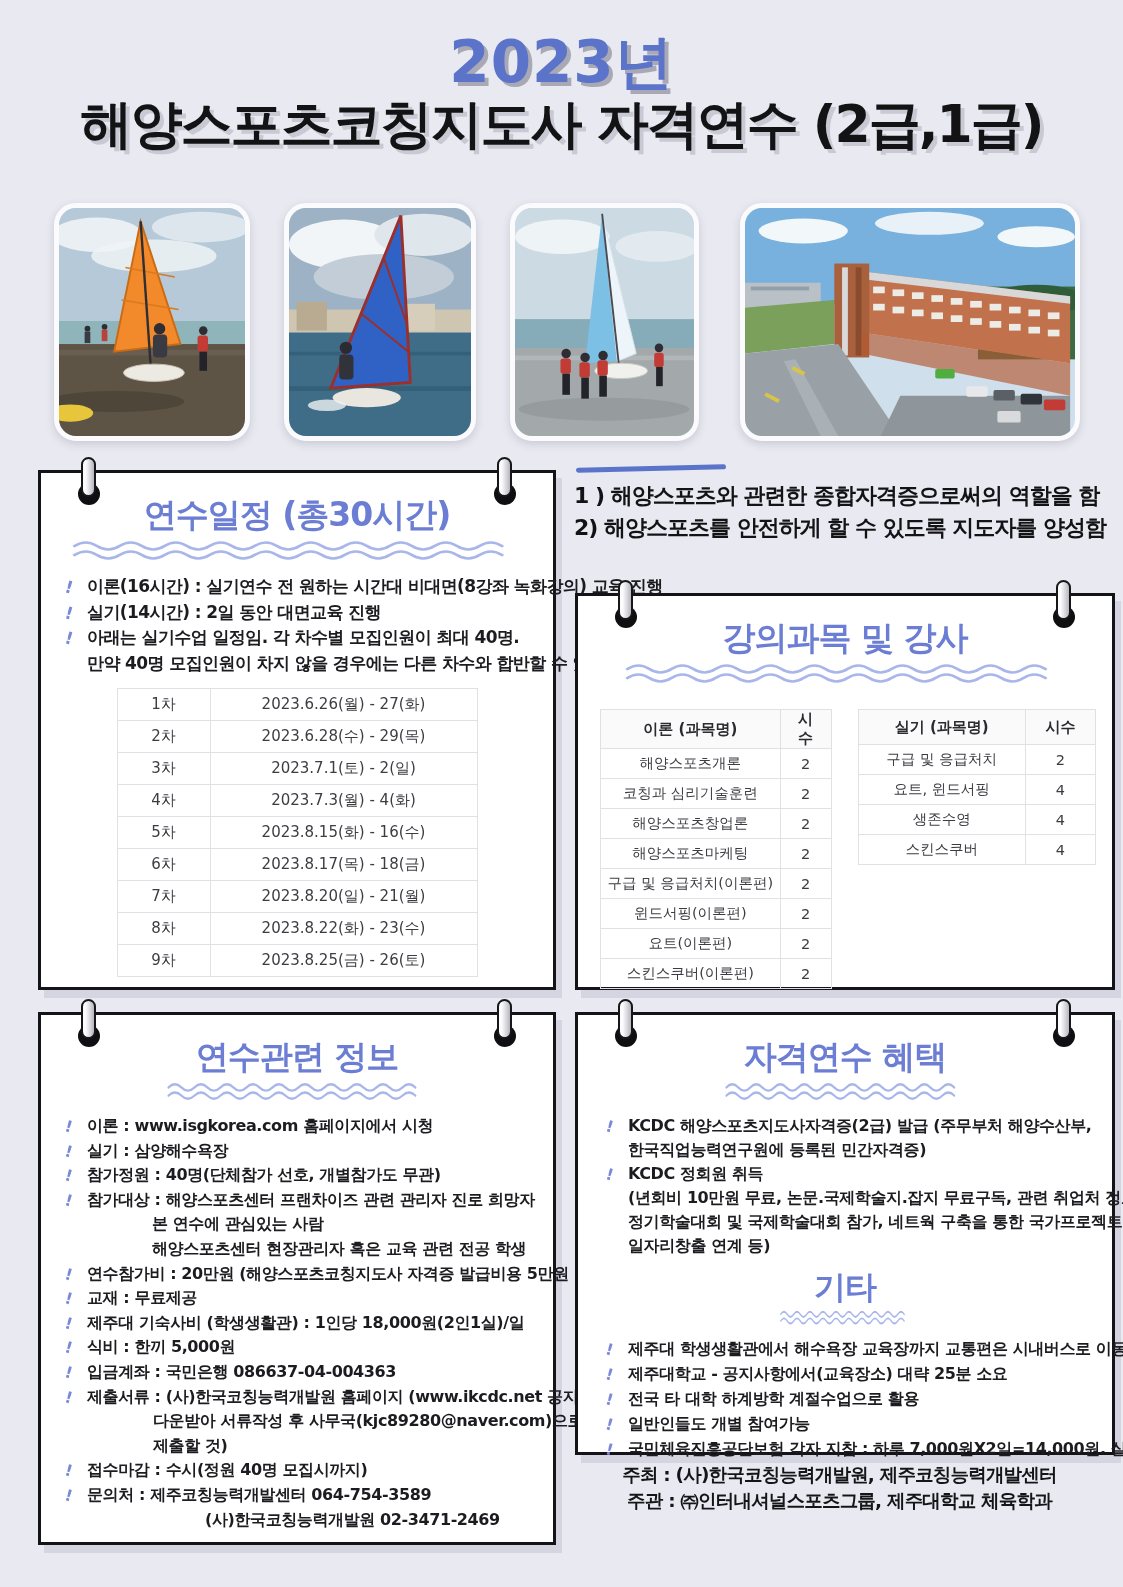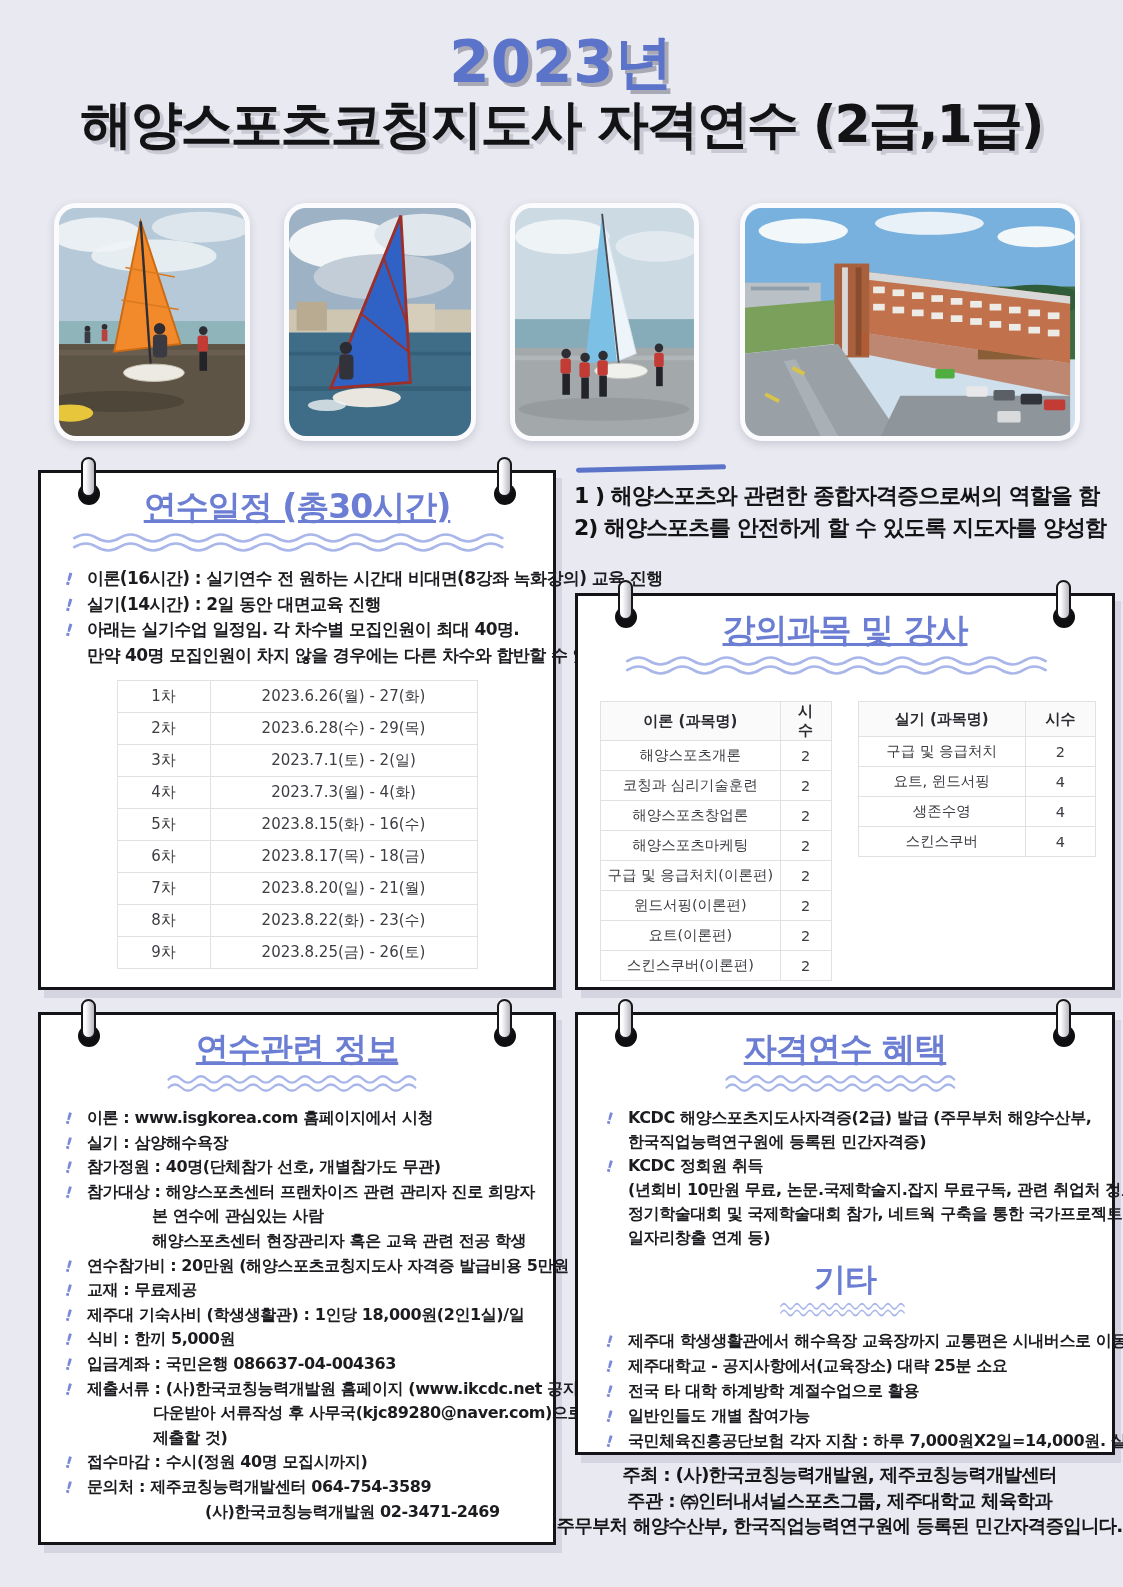--- a/index.html
+++ b/index.html
@@ -34,22 +34,22 @@
   
   .panel{
     position:absolute;background:#ffffff;border:3px solid #141418;
     box-shadow:6px 8px 0 rgba(110,110,145,.16);box-sizing:border-box;padding:0 16px;
   }
   #panel-schedule{left:38px;top:470px;width:518px;height:520px;}
   #panel-subjects{left:575px;top:593px;width:540px;height:397px;}
   #panel-info{left:38px;top:1012px;width:518px;height:533px;}
   #panel-benefits{left:575px;top:1012px;width:540px;height:443px;}
   .panel h2{
-    margin:12px 0 2px;text-align:center;font-size:33px;font-weight:800;
-    color:#6b7ed3;letter-spacing:-1px;text-decoration:underline;
+    margin:20px 0 2px;text-align:center;font-size:33px;font-weight:800;
+    color:#6b7ed3;letter-spacing:-1px;
   }
   .wave-wrap{text-align:center;line-height:0;}
   
   .pin{position:absolute;width:24px;height:56px;top:-16px;z-index:3;}
   .pin-l{left:36px;}
   .pin-r{right:36px;}
   .pin .hole{position:absolute;bottom:8px;left:1px;width:22px;height:22px;border-radius:50%;background:#0f0f12;}
   .pin .stem{
     position:absolute;top:0;left:4px;width:15px;height:40px;border-radius:8px;
     background:linear-gradient(90deg,#fcfcfe 25%,#b7b7c1);
@@ -528,19 +528,18 @@
       </div>
       <div class="b-item">
         <div class="b-line"><span class="b-mark">!</span><span>국민체육진흥공단보험 각자 지참 : 하루 7,000원X2일=14,000원. 실손 보상</span></div>
       </div>
     </div>
 </section>
 
 <div id="footer-notes">
   <div>주최 : (사)한국코칭능력개발원, 제주코칭능력개발센터</div>
   <div>주관 : ㈜인터내셔널스포츠그룹, 제주대학교 체육학과</div>
-  <div>주무부처 해양수산부, 한국직업능력연구원에 등록된 민간자격증입니다.</div>
 </div>
 
 <div id="footer-bar">
   <span class="bar-left">(사) 한국코칭능력개발원</span>
   <span class="bar-right">(주)인터내셔널스포츠그룹</span>
 </div>
 
 </body></html>

